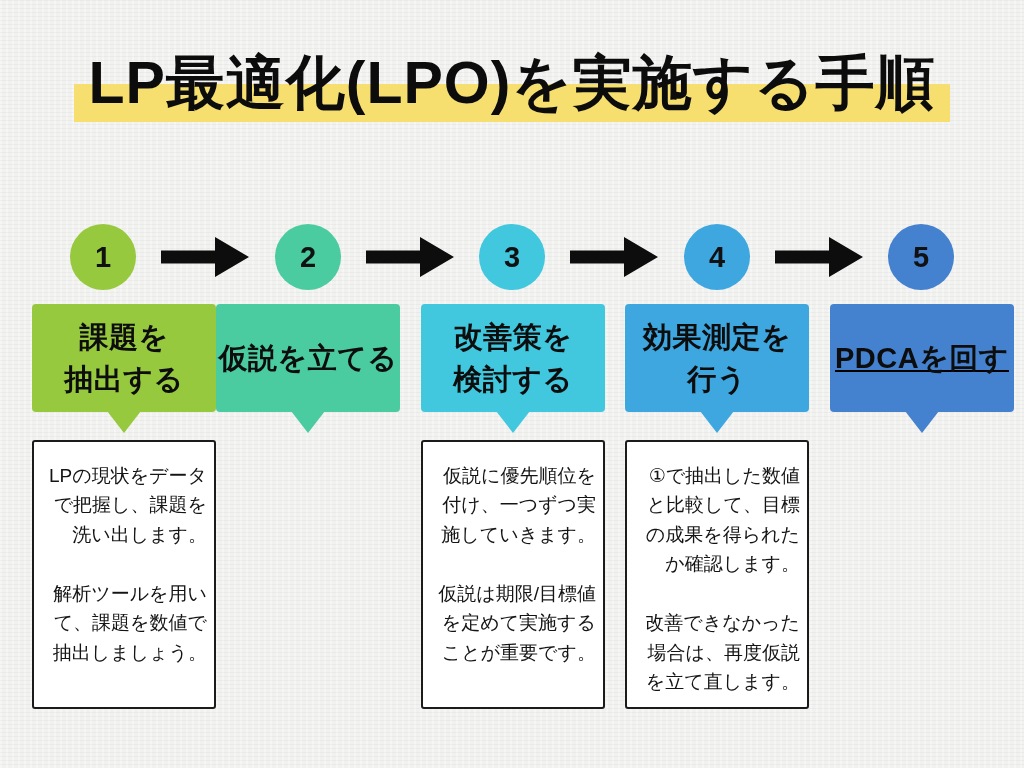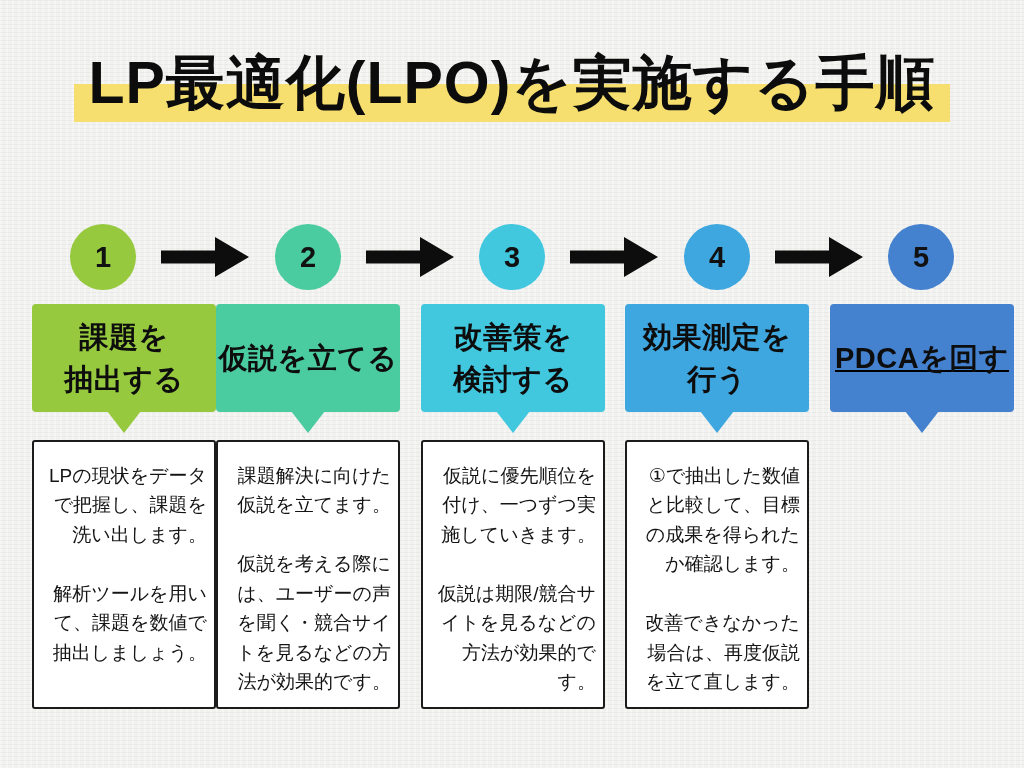--- a/index.html
+++ b/index.html
@@ -160,37 +160,32 @@
 
 解析ツールを用いて、課題を数値で抽出しましょう。</p>
     </div>
   </div>
 
   <div class="col col2">
     <div class="step-box" style="background-color: rgb(74, 204, 160);">
       <span class="step-label">仮説を立てる</span>
     </div>
     <div class="tail" style="border-top-color: rgb(74, 204, 160);"></div>
-    <div class="desc-box">
-      <p class="desc">課題解決に向けた仮説を立てます。
-
-仮説を考える際には、ユーザーの声を聞く・競合サイトを見るなどの方法が効果的です。</p>
-    </div>
   </div>
 
   <div class="col col3">
     <div class="step-box" style="background-color: rgb(65, 199, 222);">
       <span class="step-label">改善策を
 検討する</span>
     </div>
     <div class="tail" style="border-top-color: rgb(65, 199, 222);"></div>
     <div class="desc-box">
       <p class="desc">仮説に優先順位を付け、一つずつ実施していきます。
 
-仮説は期限/競合サイトを見るなどの方法が効果的です。</p>
+仮説は期限/目標値を定めて実施することが重要です。</p>
     </div>
   </div>
 
   <div class="col col4">
     <div class="step-box" style="background-color: rgb(63, 167, 224);">
       <span class="step-label">効果測定を
 行う</span>
     </div>
     <div class="tail" style="border-top-color: rgb(63, 167, 224);"></div>
     <div class="desc-box">

